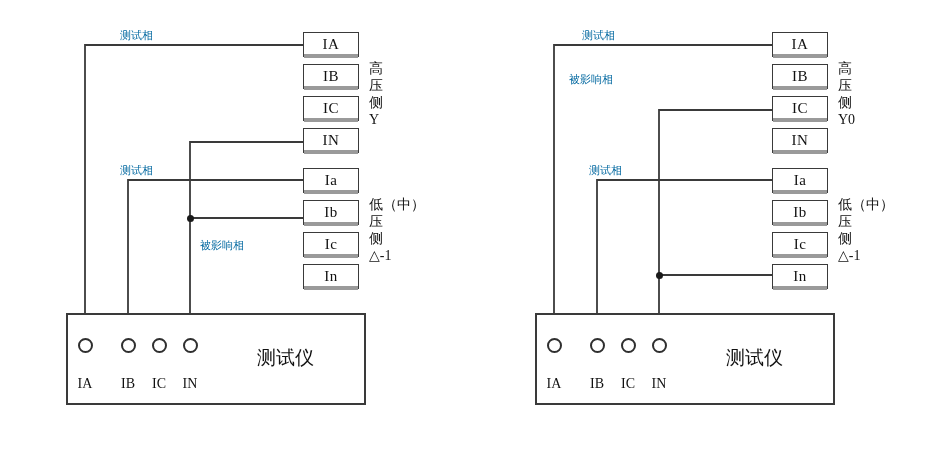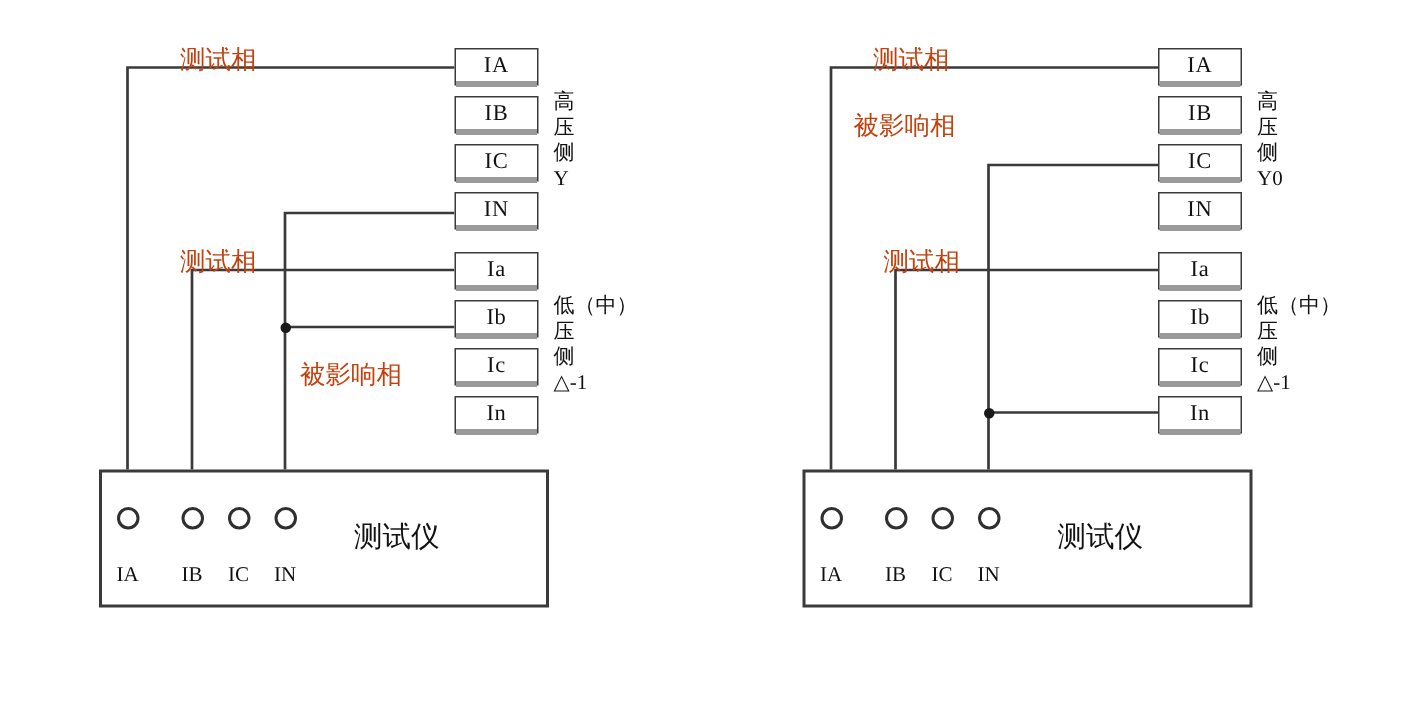--- a/index.html
+++ b/index.html
@@ -65,20 +65,21 @@
     box-sizing: border-box;
     border: 2.4px solid #3a3a3a;
     background: #ffffff;
   }
   .instrument-label {
     position: absolute;
     font-size: 19px;
     font-family: "Liberation Serif", serif;
     color: #111;
     white-space: nowrap;
+    margin-left: 21px;
   }
   .port {
     position: absolute;
     width: 15px;
     height: 15px;
     border: 2.2px solid #2f2f2f;
     border-radius: 50%;
     background: #fff;
     box-sizing: border-box;
   }
@@ -87,23 +88,23 @@
     font-size: 14px;
     font-family: "Liberation Serif", serif;
     color: #111;
     width: 30px;
     text-align: center;
     white-space: nowrap;
   }
 
   .cap {
     position: absolute;
-    font-size: 17px;
-    font-family: "Liberation Serif", serif;
-    color: #c2410c;
+    font-size: 11px;
+    font-family: "Liberation Serif", serif;
+    color: #0369a1;
     white-space: nowrap;
   }
   .side-label {
     position: absolute;
     font-size: 14px;
     font-family: "Liberation Serif", serif;
     color: #111;
     line-height: 17px;
     white-space: nowrap;
     text-align: left;

